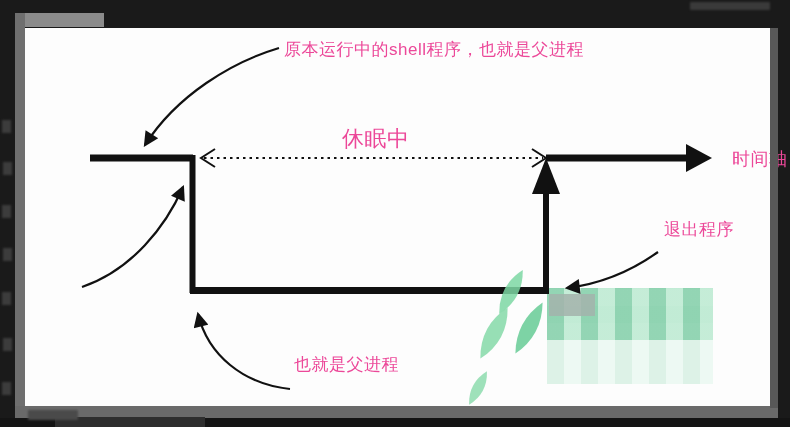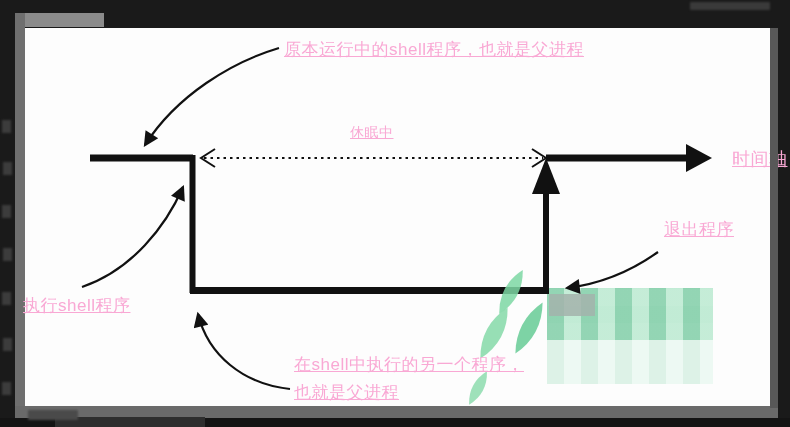--- a/index.html
+++ b/index.html
@@ -15,23 +15,23 @@
   .strip-right{position:absolute;left:770px;top:28px;width:8px;height:380px;background:#585858;}
   .bar-bottom{position:absolute;left:0;top:418px;width:790px;height:9px;background:#141414;}
   .tab-bottom{position:absolute;left:55px;top:417px;width:150px;height:10px;background:#2e2e2e;}
   .artifact{position:absolute;background:#3a3a3a;filter:blur(1px);border-radius:1px;}
   .artifact.tr{left:690px;top:2px;width:80px;height:8px;}
   .artifact.bl{left:28px;top:410px;width:50px;height:10px;background:#4a4a4a;}
   .edge-mark{position:absolute;width:9px;height:13px;background:#3c3c3c;filter:blur(1px);}
   
   .canvas{position:absolute;left:25px;top:28px;width:745px;height:379px;background:#fdfdfd;}
   
-  .lbl{position:absolute;color:#f9a8d4;font-weight:500;white-space:nowrap;letter-spacing:0.5px;text-decoration:underline;}
+  .lbl{position:absolute;color:#ec4899;font-weight:500;white-space:nowrap;letter-spacing:0.5px;}
   .lbl-top{left:284px;top:38px;font-size:17px;}
-  .lbl-sleep{left:350px;top:124px;font-size:14px;}
+  .lbl-sleep{left:342px;top:124px;font-size:22px;}
   .lbl-axis{left:732px;top:147px;font-size:18px;}
   .lbl-exec{left:23px;top:294px;font-size:17px;}
   .lbl-exit{left:664px;top:218px;font-size:17px;}
   .lbl-child{left:294px;top:351px;font-size:17px;line-height:28px;white-space:nowrap;}
   
   .mosaic-top{position:absolute;left:547px;top:288px;width:166px;height:52px;
     background-color:#bfe9d4;
     background-image:
       repeating-linear-gradient(90deg, rgba(140,210,175,.9) 0 17px, rgba(195,236,214,.9) 17px 34px),
       repeating-linear-gradient(0deg, rgba(255,255,255,.35) 0 17px, rgba(160,220,190,.35) 17px 34px);
@@ -94,24 +94,22 @@
       <path transform="translate(511,292) rotate(28)" d="M0,-25 Q14,0 0,25 Q-14,0 0,-25 Z" fill="#7dd7a3" opacity="0.85"></path>
       <path transform="translate(494,333) rotate(28)" d="M0,-29 Q16,0 0,29 Q-16,0 0,-29 Z" fill="#7dd7a3" opacity="0.8"></path>
       <path transform="translate(529,328) rotate(28)" d="M0,-29 Q15,0 0,29 Q-15,0 0,-29 Z" fill="#66cb95" opacity="0.85"></path>
       <path transform="translate(478,388) rotate(28)" d="M0,-19 Q11,0 0,19 Q-11,0 0,-19 Z" fill="#7dd7a3" opacity="0.75"></path>
     </g>
   </svg>
 
   <div class="lbl lbl-top">原本运行中的shell程序，也就是父进程</div>
   <div class="lbl lbl-sleep">休眠中</div>
   <div class="lbl lbl-axis">时间轴</div>
-  <div class="lbl lbl-exec">执行shell程序</div>
   <div class="lbl lbl-exit">退出程序</div>
   <div class="lbl lbl-child">
-    <span style="display:block">在shell中执行的另一个程序，</span>
     <span style="display:block">也就是父进程</span>
   </div>
 
   <div class="strip-bottom"></div>
   <div class="strip-right"></div>
   <div class="bar-bottom"></div>
   <div class="tab-bottom"></div>
   <div class="artifact bl"></div>
 </div>
 

